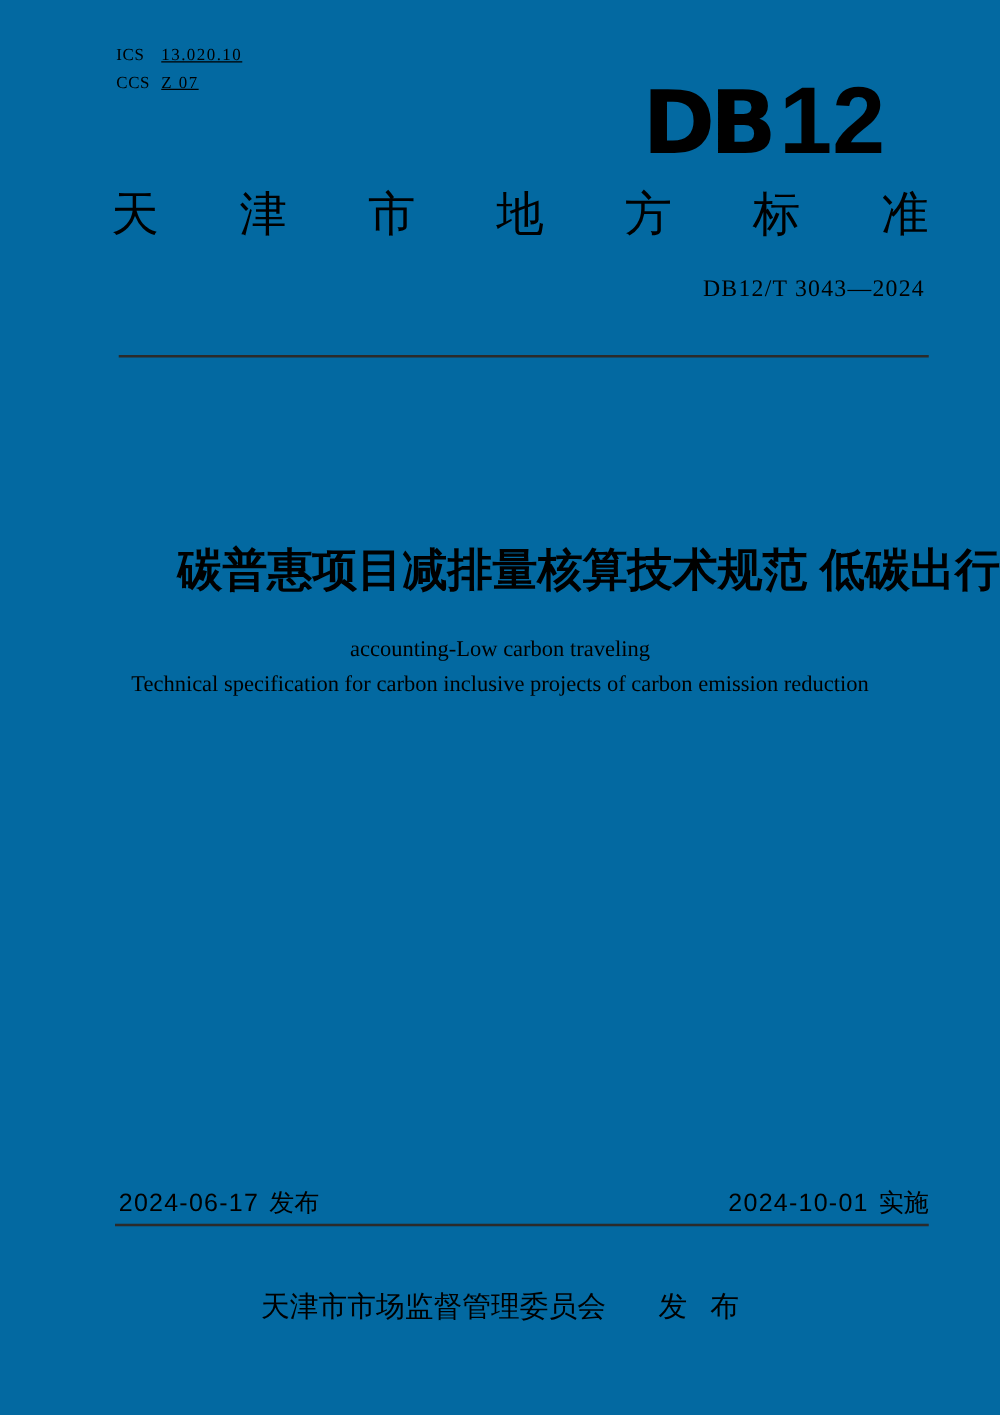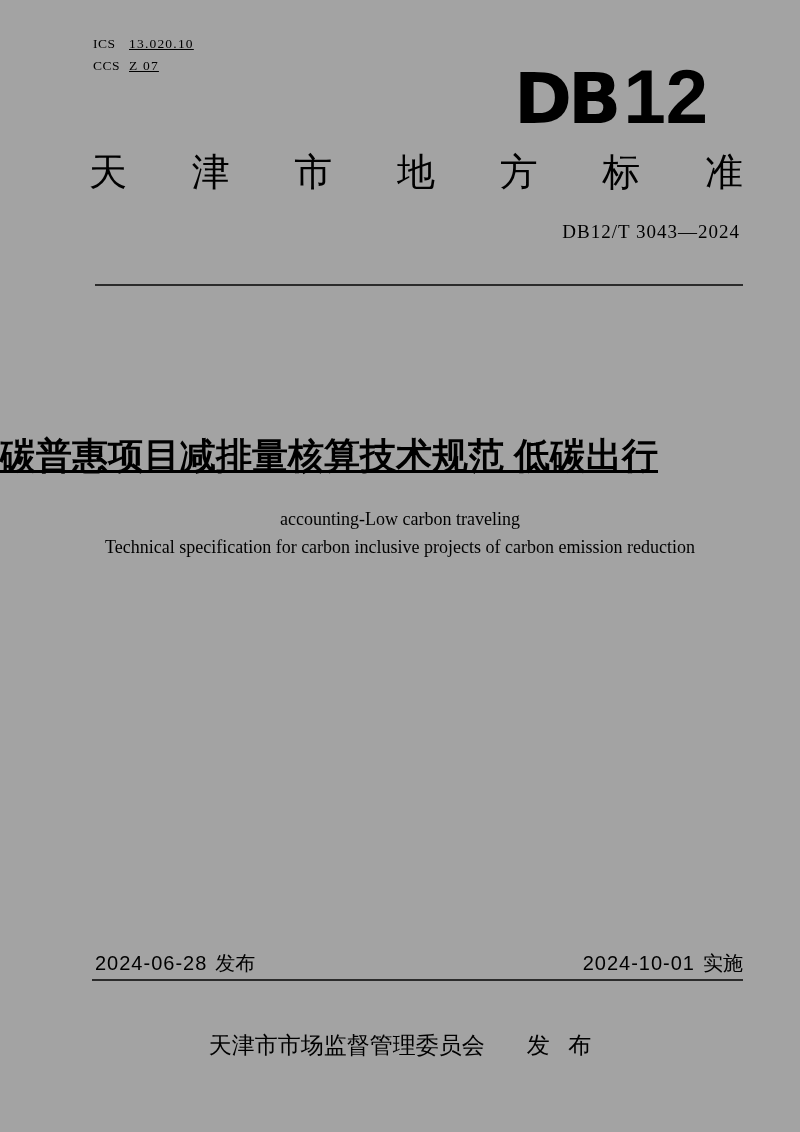--- a/index.html
+++ b/index.html
@@ -1,21 +1,21 @@
 <!DOCTYPE html>
 <html><head>
 <meta charset="utf-8">
 <style>
   html, body { margin: 0; padding: 0; background: #e8e8e8; }
   .page {
     position: relative;
     width: 800px;
     height: 1132px;
     margin: 0 auto;
-    background: #a3a3a3;
+    background: #0369a1;
     color: #000000;
     font-family: "Liberation Sans", sans-serif;
     overflow: hidden;
   }
 
   
   .codes {
     position: absolute;
     left: 93px;
     top: 33px;
@@ -90,26 +90,25 @@
     height: 2px;
     background: #2b2b2b;
   }
 
   
   .title-cn {
     position: absolute;
     top: 435px;
     left: 0;
     width: 100%;
-    text-align: left;
+    text-align: right;
     font-size: 36px;
     font-weight: bold;
     line-height: 1.15;
     white-space: pre;
-    text-decoration: underline;
   }
 
   
   .title-en {
     position: absolute;
     top: 505px;
     left: 0;
     width: 100%;
     text-align: center;
     font-family: "Liberation Serif", serif;
@@ -187,21 +186,21 @@
 
   <div class="title-cn">碳普惠项目减排量核算技术规范 低碳出行</div>
 
   <div class="title-en">
     <div>accounting-Low carbon traveling</div>
     <div>Technical specification for carbon inclusive projects of carbon emission reduction</div>
   </div>
 
   <div class="dates-row">
     <div class="date-group">
-      <span class="date-value">2024-06-28</span>
+      <span class="date-value">2024-06-17</span>
       <span class="date-label">发布</span>
     </div>
     <div class="date-group">
       <span class="date-value">2024-10-01</span>
       <span class="date-label">实施</span>
     </div>
   </div>
 
   <div class="rule-bottom"></div>
 

